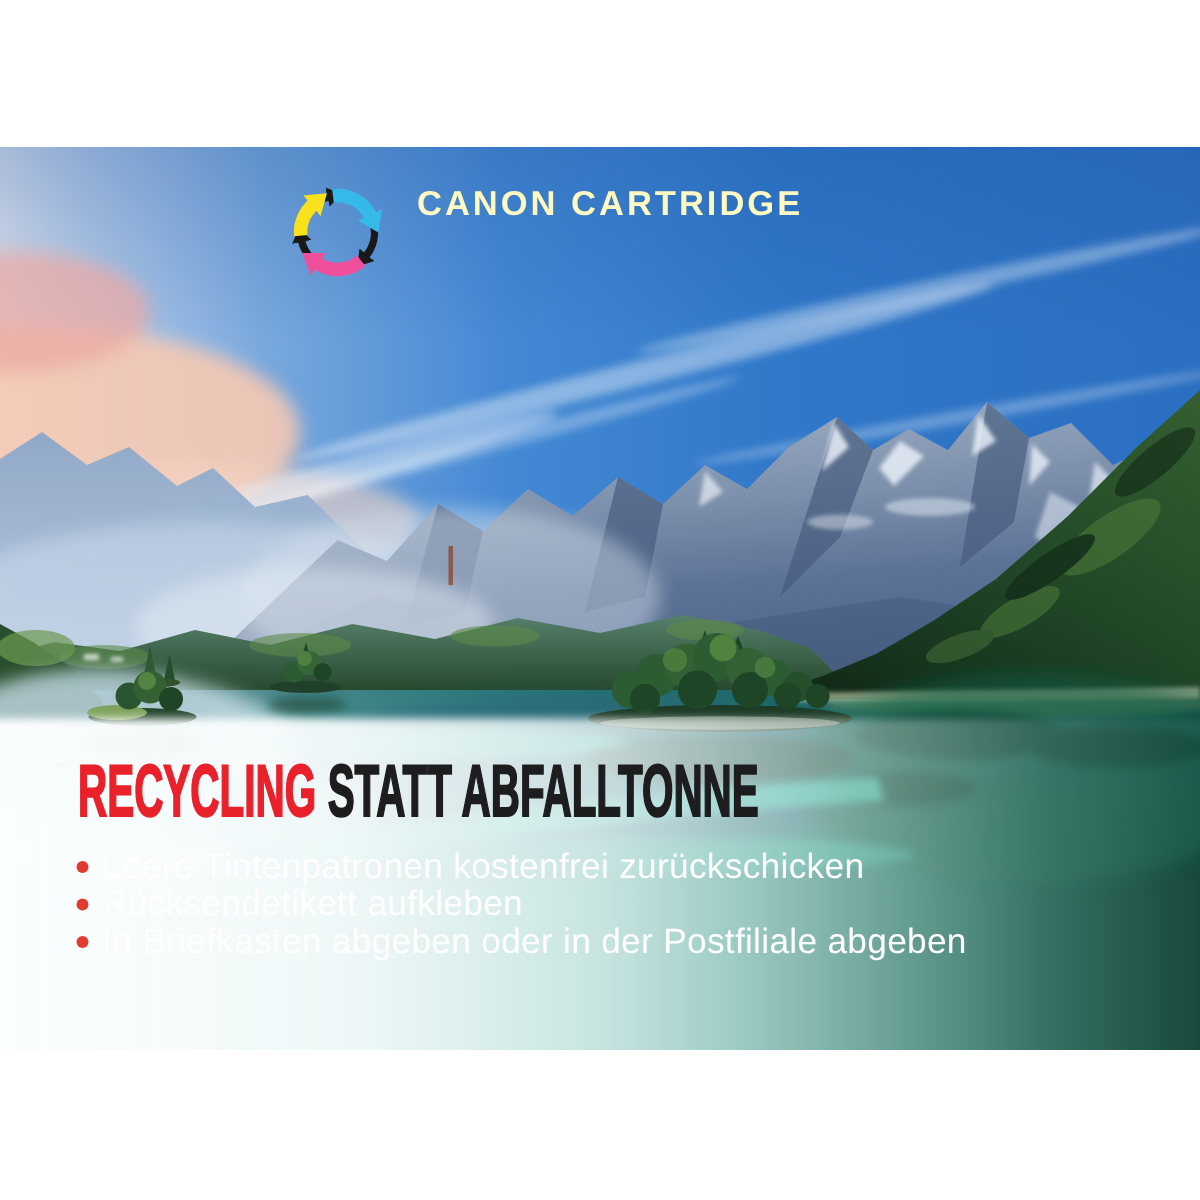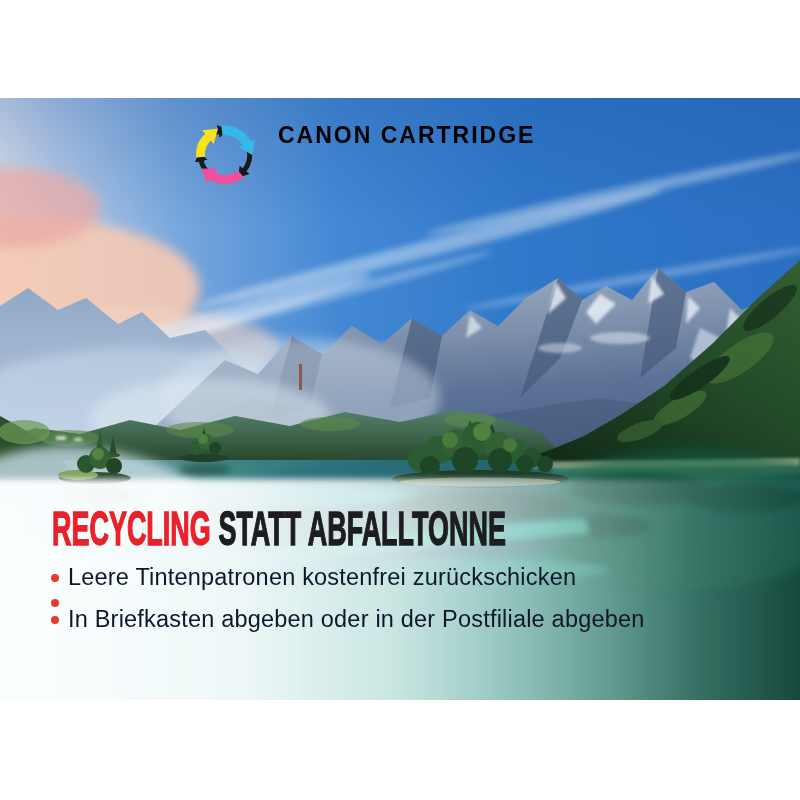--- a/index.html
+++ b/index.html
@@ -4,34 +4,34 @@
 <style>
   html,body{margin:0;padding:0;background:#ffffff;}
   .page{position:relative;width:800px;height:800px;background:#ffffff;overflow:hidden;
         font-family:"Liberation Sans",sans-serif;}
   .photo{position:absolute;left:0;top:98px;width:800px;height:602px;overflow:hidden;background:#3b83d1;}
   .scene{position:absolute;left:0;top:0;width:800px;height:602px;display:block;}
 
   
   .brand{position:absolute;left:181px;top:16px;display:flex;align-items:flex-start;}
   .logo{width:88px;height:82px;display:block;flex:none;}
-  .brand-text{margin-left:9px;margin-top:10px;color:#000000;font-weight:bold;
+  .brand-text{margin-left:9px;margin-top:10px;color:#fef9c3;font-weight:bold;
               font-size:23px;line-height:23px;letter-spacing:2px;white-space:nowrap;}
 
   
   .headline{position:absolute;left:52px;top:406px;white-space:nowrap;}
   .hl-scale{display:inline-block;transform:scaleX(0.55);transform-origin:left top;
             font-size:49px;line-height:49px;font-weight:bold;white-space:nowrap;}
   .hl-red{color:#e8212b;-webkit-text-stroke:1.4px #e8212b;}
   .hl-dark{color:#1d1d1f;-webkit-text-stroke:1.4px #1d1d1f;margin-left:14px;}
 
   
   .bullets{position:absolute;left:51px;top:467px;margin:0;padding:0;list-style:none;}
   .bullets li{display:flex;align-items:flex-start;font-size:23.5px;line-height:25.2px;
-              color:#0f172a;letter-spacing:0.2px;white-space:nowrap;}
+              color:#ffffff;letter-spacing:0.2px;white-space:nowrap;}
   .dot{flex:none;width:8px;height:8px;border-radius:50%;background:#e23b31;margin:9px 9px 0 0;}
 </style>
 </head>
 <body>
 
 <div class="page">
   <div class="photo">
 
     <svg class="scene" viewBox="0 0 800 602" aria-hidden="true">
       <defs>
@@ -280,20 +280,21 @@
       </div>
     </div>
 
     <ul class="bullets">
       <li>
           <span class="dot"></span>
           <span>Leere Tintenpatronen kostenfrei zurückschicken</span>
         </li>
       <li>
           <span class="dot"></span>
+          <span>Rücksendetikett aufkleben</span>
         </li>
       <li>
           <span class="dot"></span>
           <span>In Briefkasten abgeben oder in der Postfiliale abgeben</span>
         </li>
     </ul>
 
   </div>
 </div>
 

